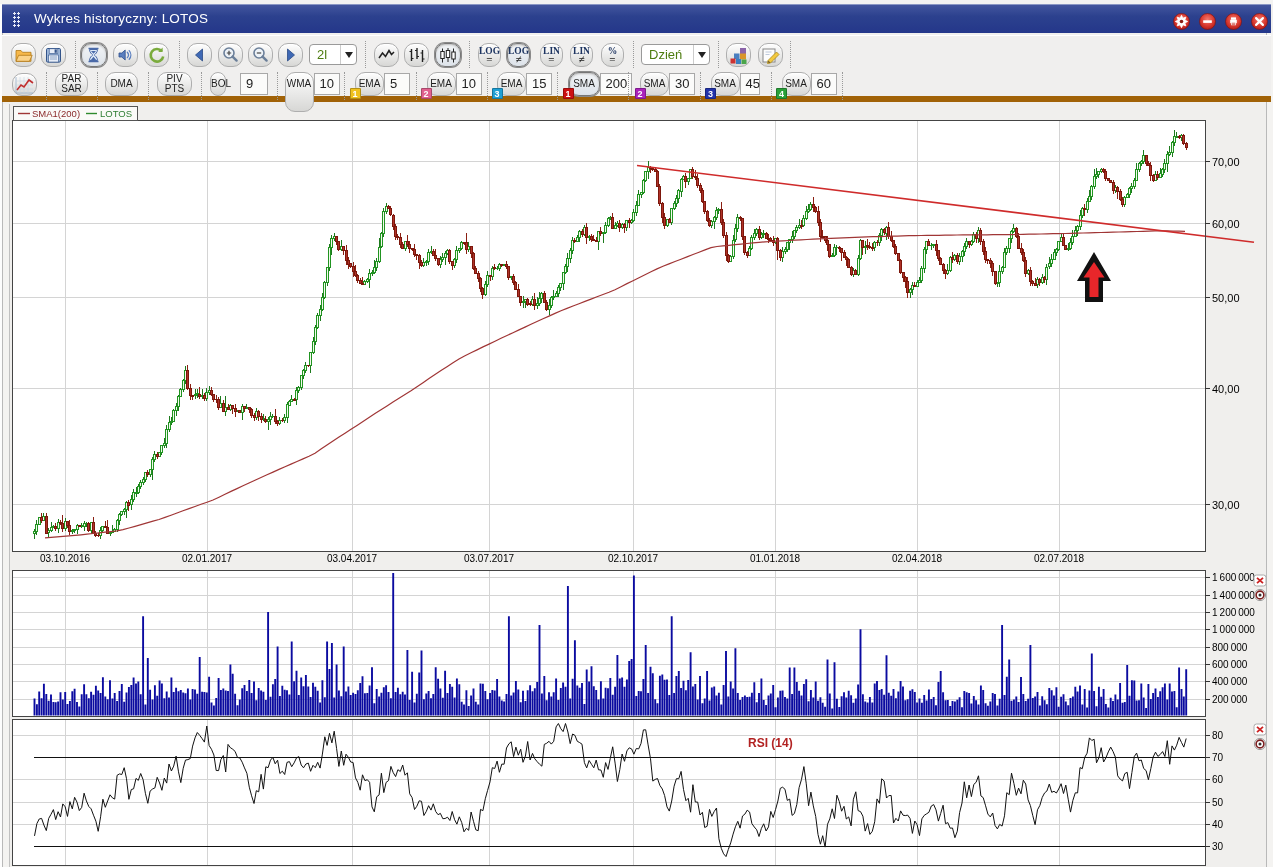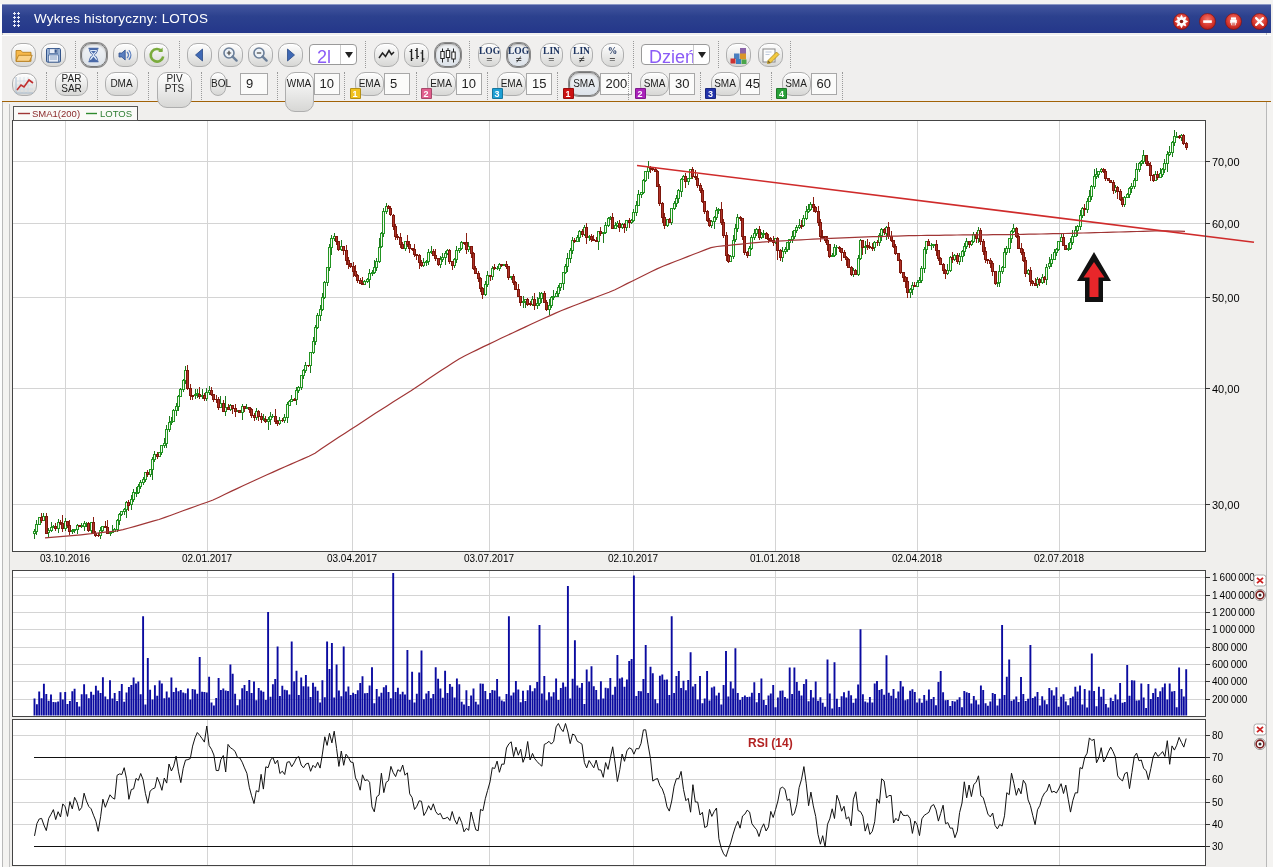--- a/index.html
+++ b/index.html
@@ -3,29 +3,29 @@
 *{margin:0;padding:0;box-sizing:border-box}
 html,body{width:1273px;height:867px;overflow:hidden;font-family:"Liberation Sans",sans-serif;background:#eef0f2}
 #frame{position:absolute;left:0;top:0;width:1273px;height:867px;background:#f0efed;border-left:1px solid #c8c8c8}
 #chart{position:absolute;left:0;top:0}
 #titlebar{position:absolute;left:2px;top:4px;width:1269px;height:29px;background:linear-gradient(#43569e,#2c418e 40%,#24378a);border-top:1px solid #8a97c4}
 #titlebar .title{position:absolute;left:32px;top:6px;color:#fff;font-size:13.5px;font-weight:normal;letter-spacing:.2px}
 #grip{position:absolute;left:11px;top:7px;width:8px;height:15px;
 background-image:radial-gradient(circle at 1.5px 1.5px,#e8ecf8 1px,rgba(0,0,0,0) 1.3px);background-size:4px 4px}
 .wbtn{position:absolute;top:8px;width:17px;height:17px}
 #tb1{position:absolute;left:2px;top:35px;width:1269px;height:34px;background:#f0efee;border-top:1px solid #fff}
-#tb2{position:absolute;left:2px;top:69px;width:1269px;height:33px;background:#f0efee;border-bottom:1px solid #a16207}
+#tb2{position:absolute;left:2px;top:69px;width:1269px;height:33px;background:#f0efee;border-bottom:6px solid #a16207}
 .btn{position:absolute;border:1px solid #aeaeae;border-radius:10px;background:linear-gradient(#fefefe,#e9e9e8 55%,#d7d7d5);box-shadow:inset 0 1px 0 #fff}
 .btn.sel{border:1px solid #777;box-shadow:0 0 0 1px #8a8a8a, inset 0 1px 2px #bbb;background:linear-gradient(#f2f4f6,#dde3ea)}
 .vsep{position:absolute;width:0;border-left:1px dotted #9a9a9a}
 .t1{top:7px;height:24px;width:25px}
 .lbl2{font-size:10px;color:#1d1d1d;text-align:center;font-weight:normal}
 .ibox{position:absolute;border:1px solid #a8a8a8;background:#fbfbfa;font-size:13px;color:#222;padding-left:5px;line-height:20px}
 .csq{position:absolute;width:11px;height:11px;font-size:9px;line-height:11px;color:#fff;text-align:center;font-weight:bold;border-radius:1px}
-.dd{position:absolute;background:#fff;border:1px solid #9a9a9a;border-radius:4px;font-size:18px;color:#8b5cf6}
+.dd{position:absolute;background:#fff;border:1px solid #9a9a9a;border-radius:4px;font-size:13px;color:#4d7c0f}
 .dd .arr{position:absolute;right:0;top:0;bottom:0;width:16px;border-left:1px solid #ccc}
 .dd .arr:after{content:"";position:absolute;left:3.5px;top:7px;border:4.5px solid rgba(0,0,0,0);border-top:6px solid #222}
 svg{display:block}
 </style></head><body>
 <div id="frame"></div>
 <div style="position:absolute;left:0;top:0;width:2px;height:867px;background:#fdfdfd"></div>
 <div style="position:absolute;left:2px;top:33px;width:1px;height:834px;background:#b9b9b9"></div>
 <div style="position:absolute;left:3px;top:104px;width:6px;height:763px;background:#f4f3f1"></div>
 <div style="position:absolute;left:9px;top:104px;width:1px;height:763px;background:#c0c0c0"></div>
 <div style="position:absolute;left:1266px;top:33px;width:1px;height:834px;background:#b9b9b9"></div>
@@ -341,21 +341,21 @@
     </div>
     <div class="vsep" style="left:44px;top:3px;height:28px"></div>
     <div class="btn" style="left:53.0px;top:3px;width:33.0px;height:24px">
       <div class="lbl2" style="margin-top:1px;line-height:10px">PAR<br>SAR</div>
     </div>
     <div class="vsep" style="left:95px;top:3px;height:28px"></div>
     <div class="btn" style="left:103.0px;top:3px;width:33.0px;height:24px">
       <div class="lbl2" style="line-height:22px">DMA</div>
     </div>
     <div class="vsep" style="left:146px;top:3px;height:28px"></div>
-    <div class="btn" style="left:155.0px;top:3px;width:35.0px;height:36px">
+    <div class="btn" style="left:155.0px;top:3px;width:35.0px;height:24px">
       <div class="lbl2" style="margin-top:1px;line-height:10px">PIV<br>PTS</div>
     </div>
     <div class="vsep" style="left:199px;top:3px;height:28px"></div>
     <div class="btn" style="left:208.0px;top:3px;width:16px;height:24px">
       <div class="lbl2" style="line-height:22px">BOL</div>
     </div>
     <div class="ibox" style="left:238.0px;top:4px;width:28.0px;height:22px">9</div>
     <div class="vsep" style="left:275px;top:3px;height:28px"></div>
     <div class="btn" style="left:282.5px;top:3px;width:29.0px;height:40px">
       <div class="lbl2" style="line-height:22px">WMA</div>

